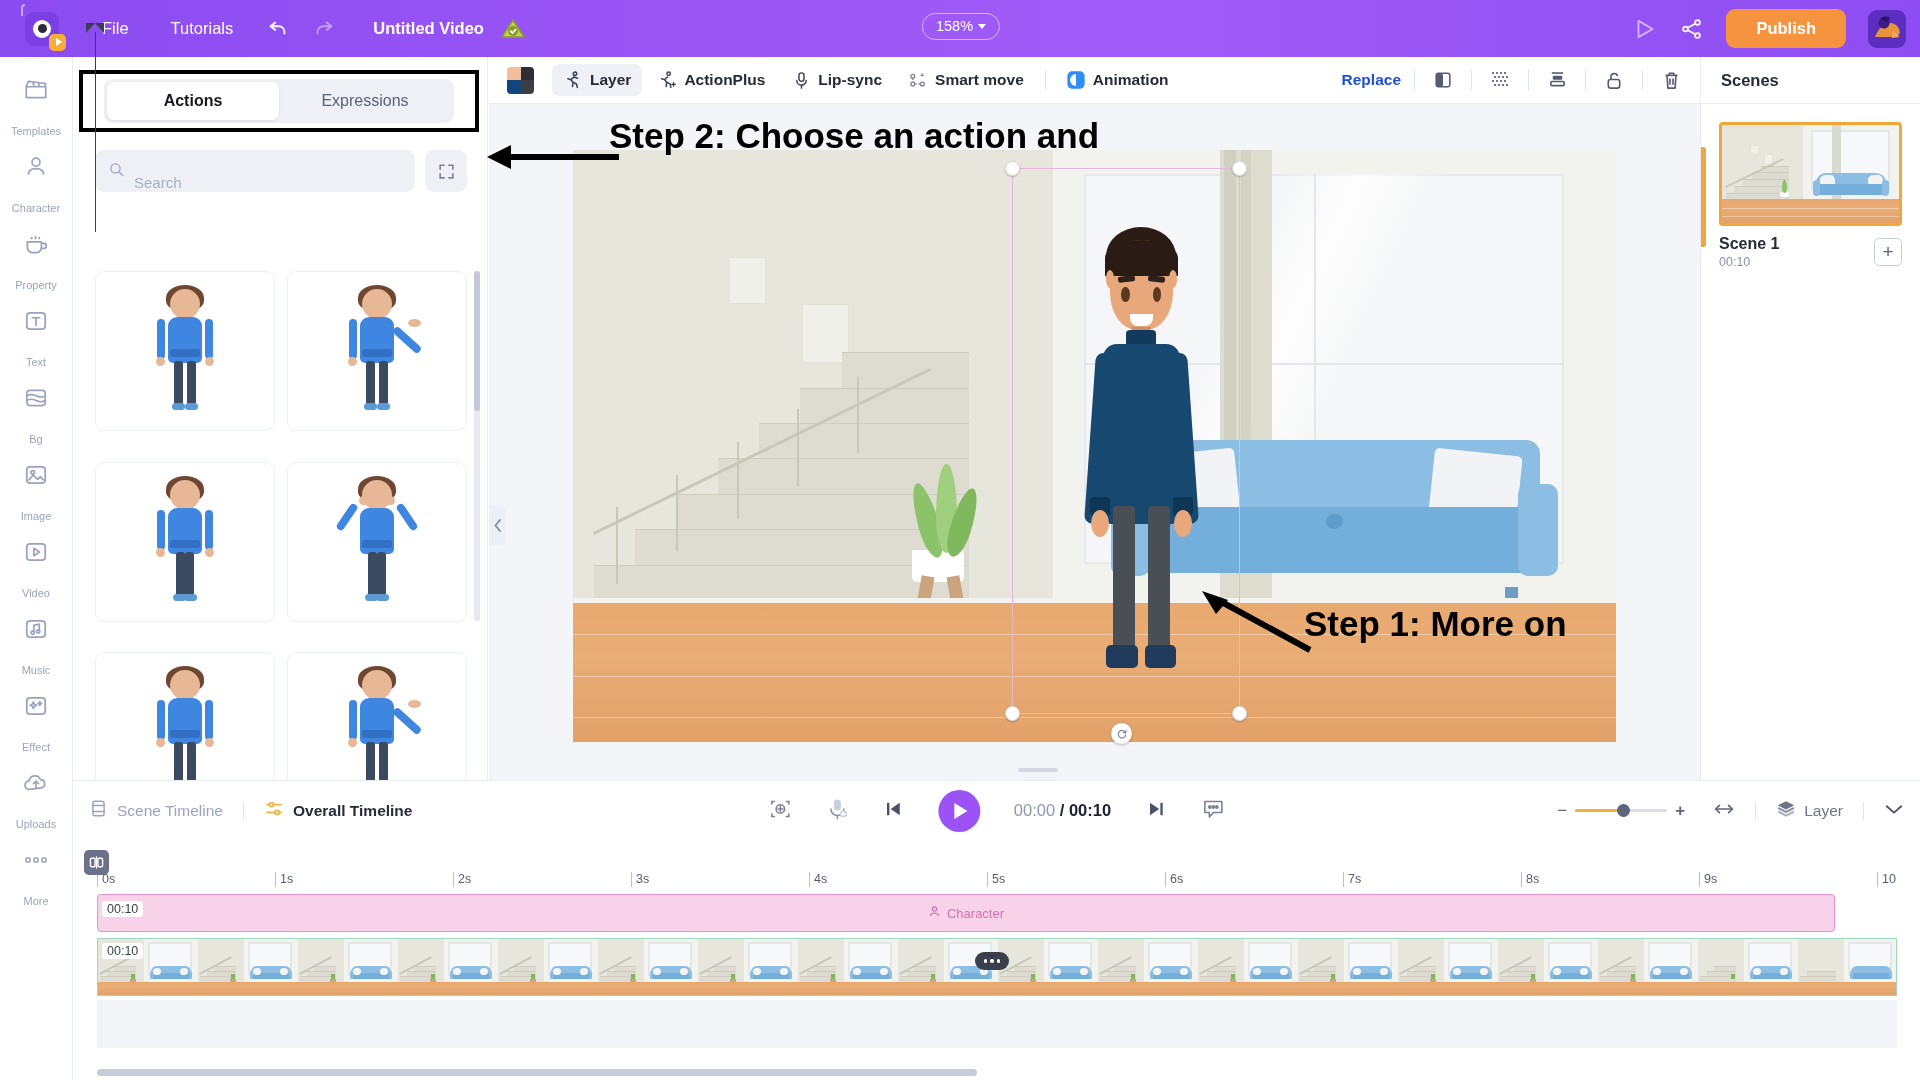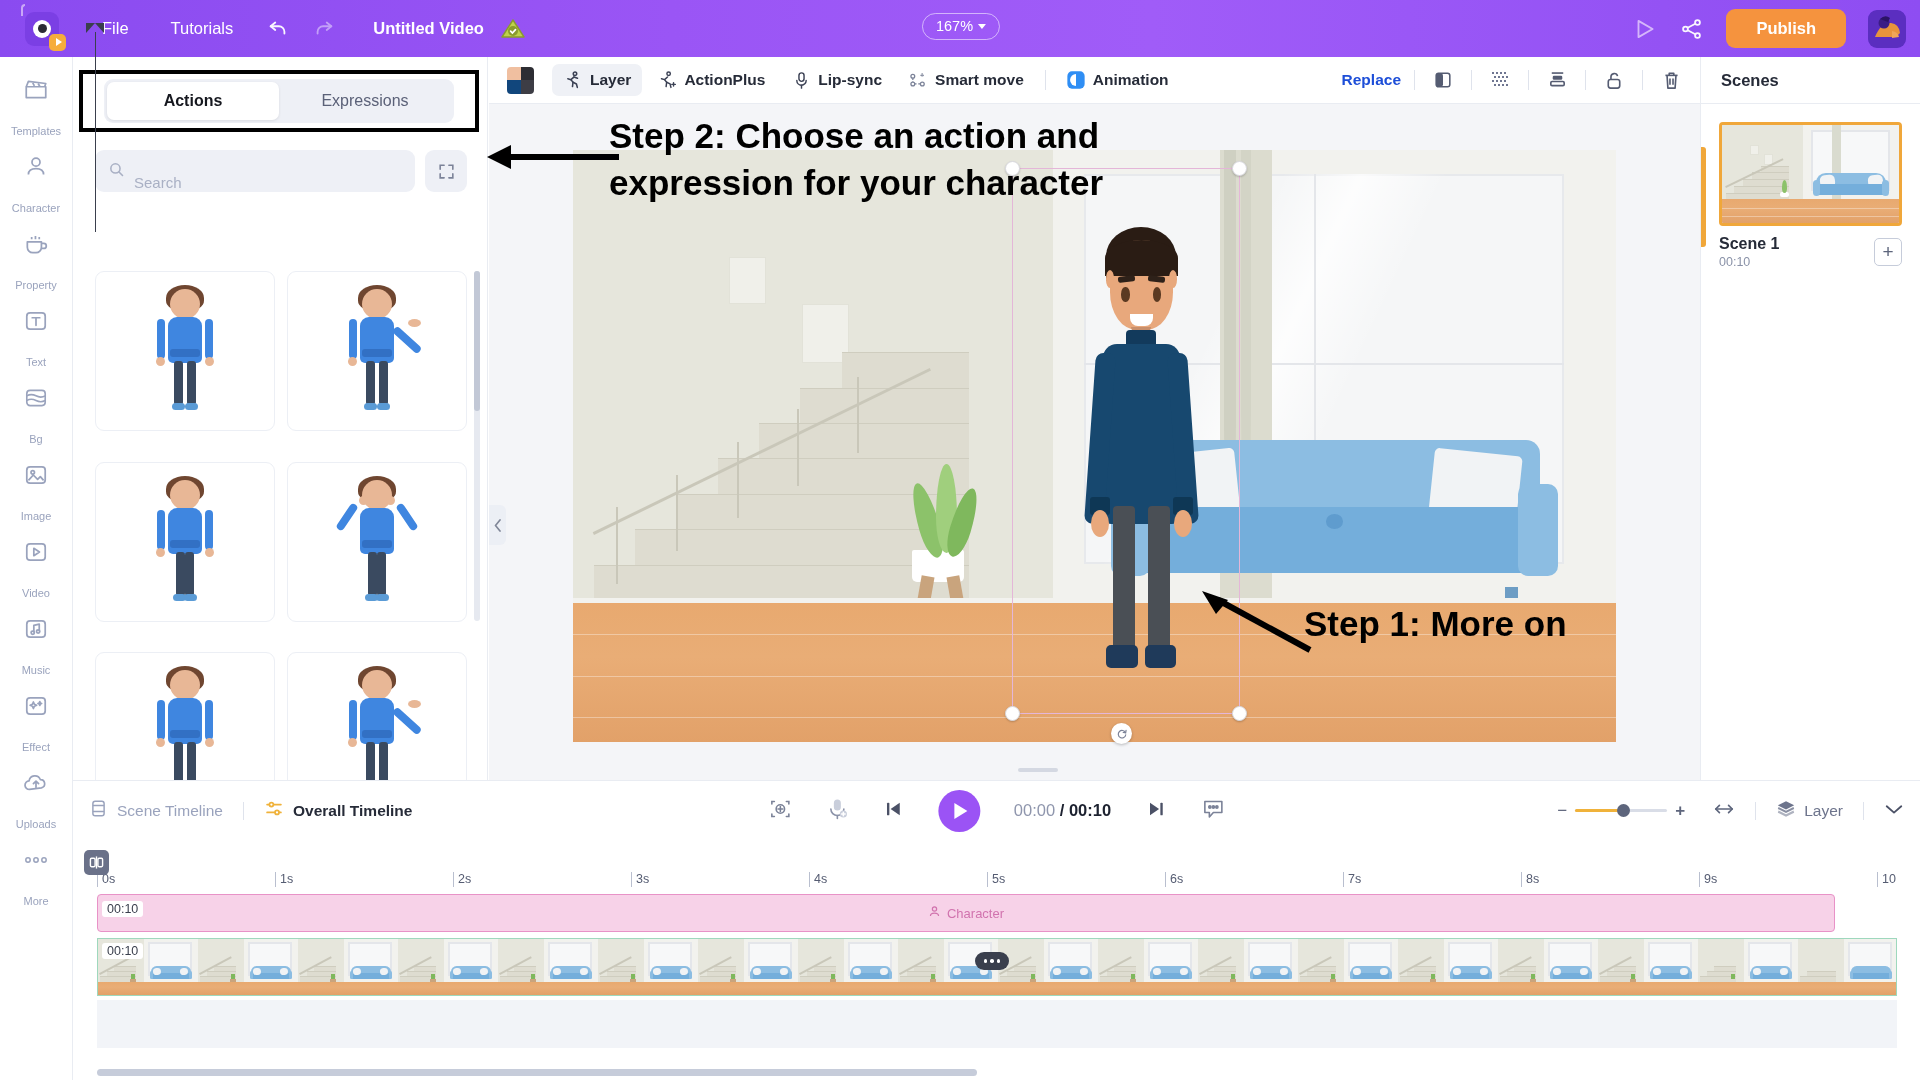--- a/index.html
+++ b/index.html
@@ -270,21 +270,21 @@
 
   <div class="save-badge">
     <svg width="26" height="24" viewBox="0 0 26 24">
       <path d="M13 3 L24 20 L2 20 Z" fill="#bfd24a" stroke="#8a9b2e" stroke-width="1.4" stroke-linejoin="round"></path>
       <circle cx="13" cy="14" r="5" fill="#8a9b2e"></circle>
       <path d="M10.6 14.2 l1.8 1.8 l3.1 -3.4" stroke="#fff" stroke-width="1.7" fill="none" stroke-linecap="round"></path>
     </svg>
   </div>
 
   <div class="zoom-pill">
-    <span>167%</span>
+    <span>158%</span>
     <span class="caret-dn"></span>
   </div>
 
   <div class="top-right">
     <div class="icon-btn-top" style="margin-left:0;">
       <svg width="26" height="26" viewBox="0 0 24 24" fill="none" stroke="#d9bcfb" stroke-width="1.7" stroke-linejoin="round">
         <path d="M6 4.5 L19 12 L6 19.5 Z"></path>
       </svg>
     </div>
     <div class="icon-btn-top" style="margin-left:0;">
@@ -815,21 +815,20 @@
         <path d="M12.6 6.2A5 5 0 1 0 13 9"></path>
         <polyline points="13.4,3.1 12.9,6.4 9.6,5.9"></polyline>
       </g>
   </svg>
 </div>
 
 <div class="grabber"></div>
 
 <div class="anno anno-2">
   <div>Step 2: Choose an action and</div>
-  <div>expression for your character</div>
 </div>
 <svg style="position:absolute;left:487px;top:135px;z-index:41;" width="135" height="45">
   <line x1="132" y1="22" x2="22" y2="22" stroke="#000" stroke-width="6"></line>
   <polygon points="0,22 24,10 24,34" fill="#000"></polygon>
 </svg>
 
 <div class="anno anno-1">
   <div>Step 1: More on</div>
 </div>
 <svg style="position:absolute;left:1198px;top:586px;z-index:41;" width="120" height="70">

